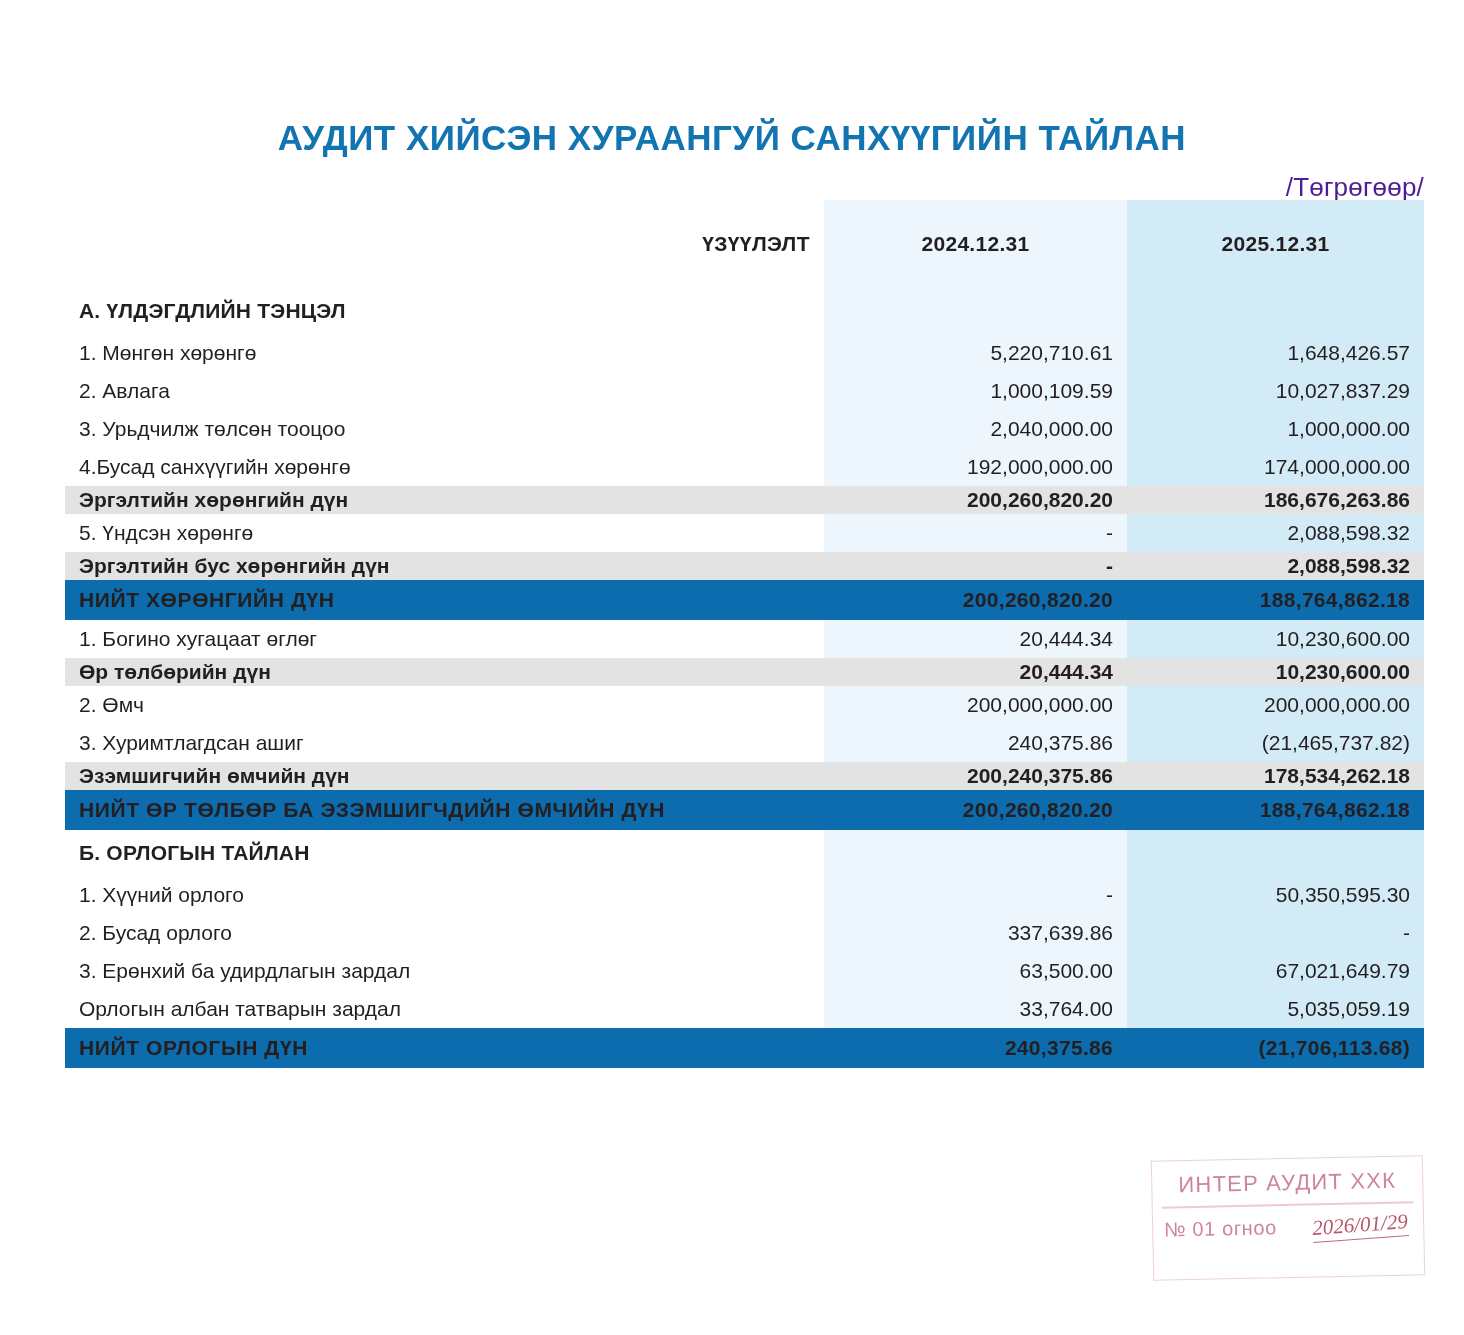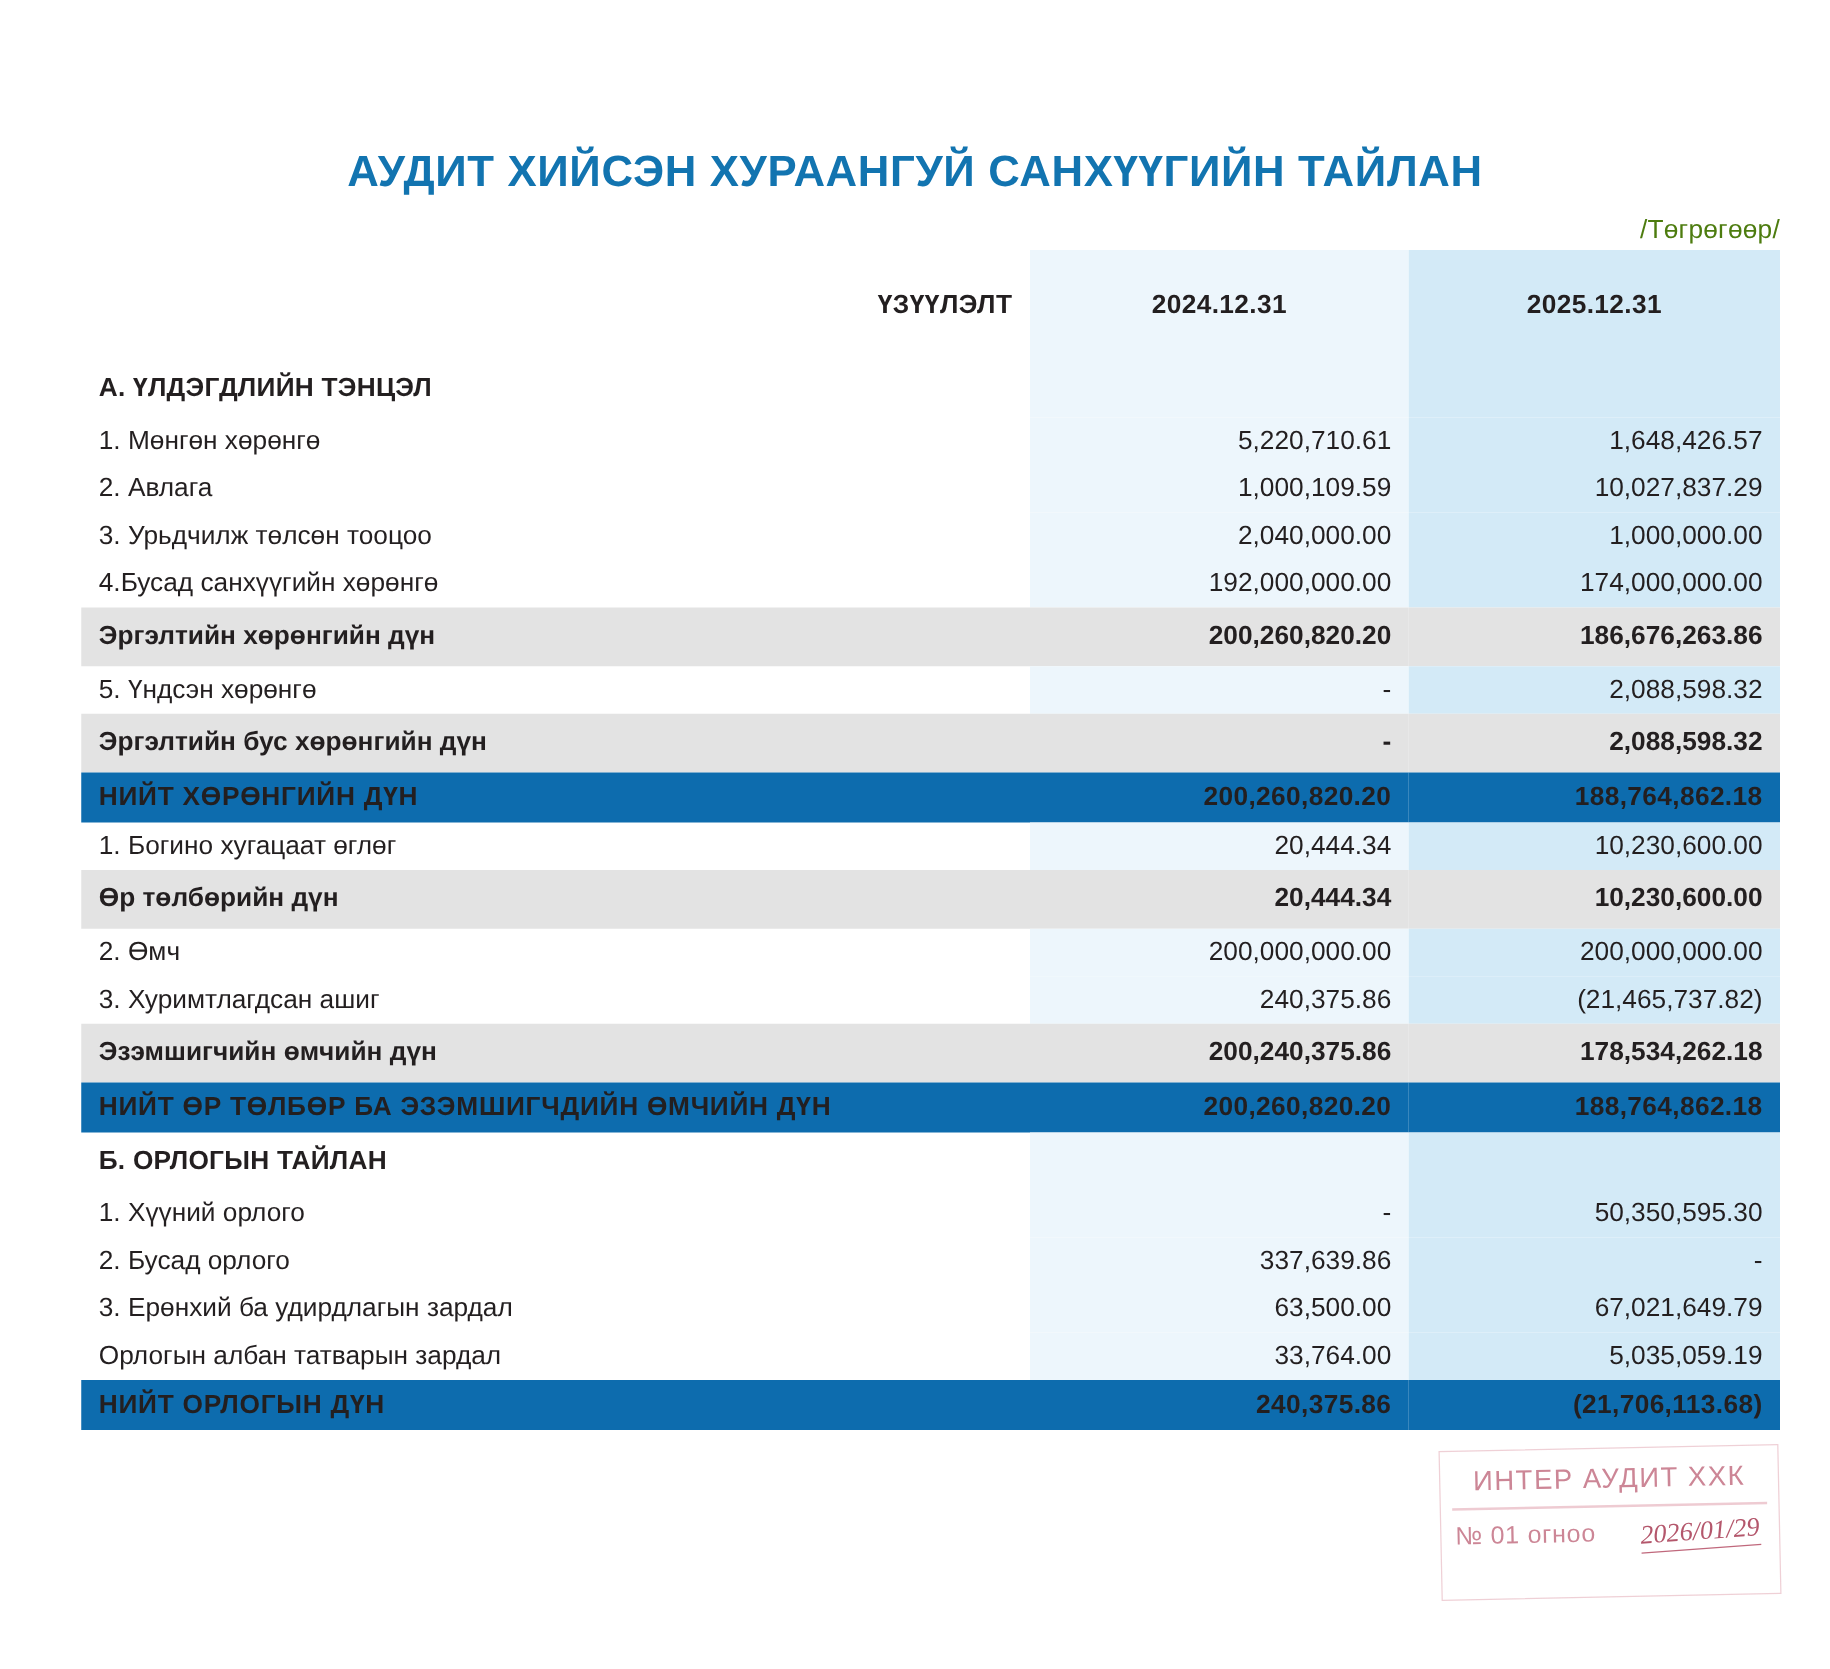--- a/index.html
+++ b/index.html
@@ -31,22 +31,22 @@
     letter-spacing: 0.5px;
     color: #1274b0;
     white-space: nowrap;
   }
 
   
   #currency-note {
     position: absolute;
     right: 40px;
     top: 172px;
-    font-size: 21px;
-    color: #4d7c0f;
+    font-size: 26px;
+    color: #4c1d95;
     letter-spacing: 0.2px;
     margin-left: 24px;
   }
 
   
   #fin-table {
     position: absolute;
     left: 65px;
     top: 200px;
     width: 1359px;
@@ -106,21 +106,21 @@
 
   
   tr.item td { height: 38px; }
   tr.item td.label { font-size: 21.5px; }
   tr.item td.val  { font-size: 21.5px; }
   tr.item td.val.tint1,
   tr.item td.val.tint2 { border-top: 1px solid #ccdbe5; }
 
   
   tr.subtotal td {
-    height: 47px;
+    height: 28px;
     background: #e3e3e3 !important;
     font-weight: bold;
     font-size: 21.5px;
     color: #231f20;
   }
 
   
   tr.total td {
     height: 40px;
     background: #0d6cae !important;

